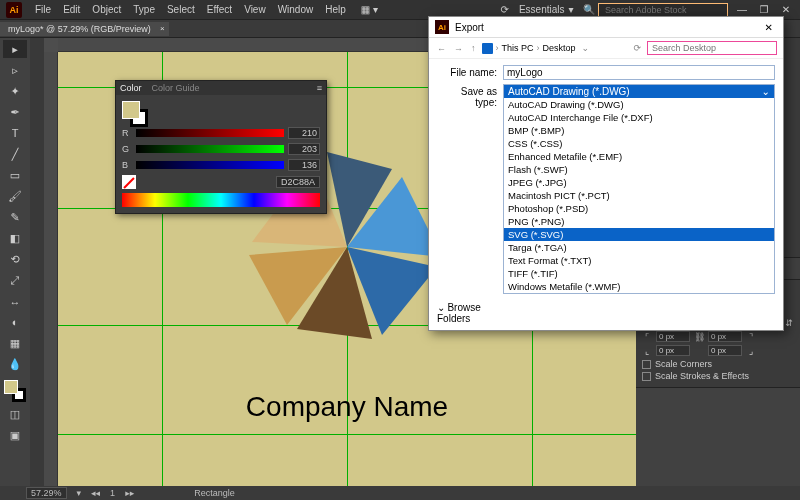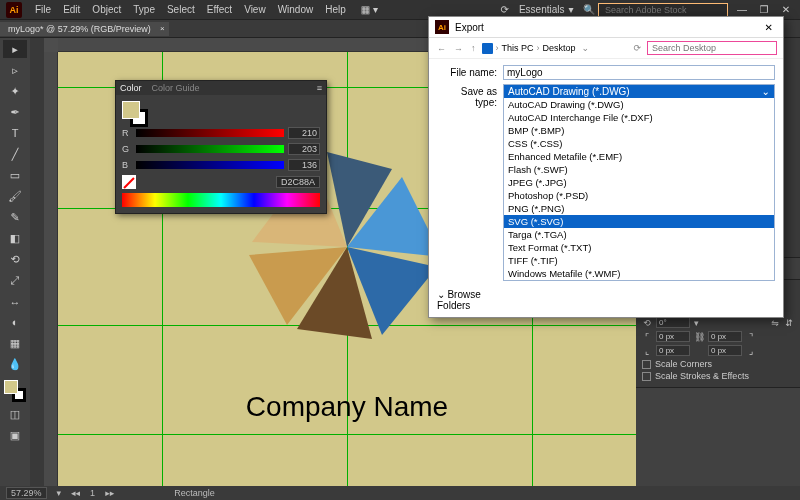--- a/index.html
+++ b/index.html
@@ -101,21 +101,21 @@
 .export-dlg .combo { border:1px solid #9cb3d3; background:#fff; font-size:10px;}
 .export-dlg .combo .selected { background:#0a63c7; color:#fff; padding:1px 4px; display:flex; justify-content:space-between;}
 .export-dlg .combo .list { background:#fff;}
 .export-dlg .combo .opt { padding:0 4px; line-height:13px; font-size:9.5px; cursor:pointer;}
 .export-dlg .combo .opt.hl { background:#0a63c7; color:#fff;}
 .export-dlg .browse { grid-column:1; text-align:left; padding-top:4px;}
 .export-dlg .browse .car { display:inline-block; transform:rotate(0); margin-right:2px;}
 
 
 .statusbar { position:absolute; left:0; right:0; bottom:0; height:14px; background:#3a3a3a; color:#bbb; font-size:9px; display:flex; align-items:center; padding:0 6px; gap:10px;}
-.statusbar .zoom { background:#2f2f2f; border:1px solid #555; padding:0 4px;}
+.statusbar .zoom { background:#2f2f2f; border:1px solid #555; padding:0 4px;margin-left:20px;}
 </style>
 </head>
 <body>
 
 <div class="menubar">
   <div class="ai-logo">Ai</div>
   <div class="menu-item">File</div>
   <div class="menu-item">Edit</div>
   <div class="menu-item">Object</div>
   <div class="menu-item">Type</div>
@@ -314,20 +314,21 @@
           <span>⌄</span>
       </div>
       <div class="list" id="opt-list">
           <div class="opt">AutoCAD Drawing (*.DWG)</div>
           <div class="opt">AutoCAD Interchange File (*.DXF)</div>
           <div class="opt">BMP (*.BMP)</div>
           <div class="opt">CSS (*.CSS)</div>
           <div class="opt">Enhanced Metafile (*.EMF)</div>
           <div class="opt">Flash (*.SWF)</div>
           <div class="opt">JPEG (*.JPG)</div>
+          <div class="opt">Macintosh PICT (*.PCT)</div>
           <div class="opt">Photoshop (*.PSD)</div>
           <div class="opt">PNG (*.PNG)</div>
           <div class="opt hl">SVG (*.SVG)</div>
           <div class="opt">Targa (*.TGA)</div>
           <div class="opt">Text Format (*.TXT)</div>
           <div class="opt">TIFF (*.TIF)</div>
           <div class="opt">Windows Metafile (*.WMF)</div>
         </div>
     </div>
     <div class="browse"><span class="car">⌄</span><span>Browse Folders</span></div>

